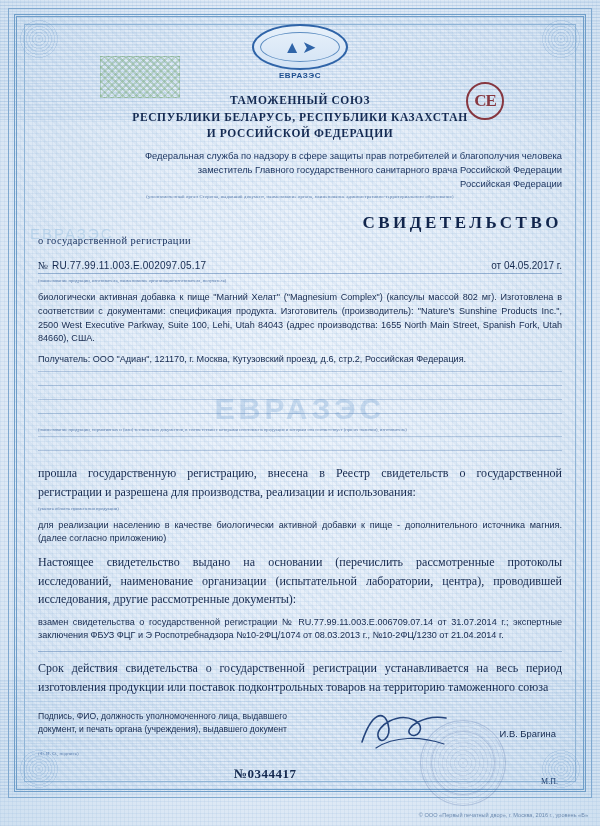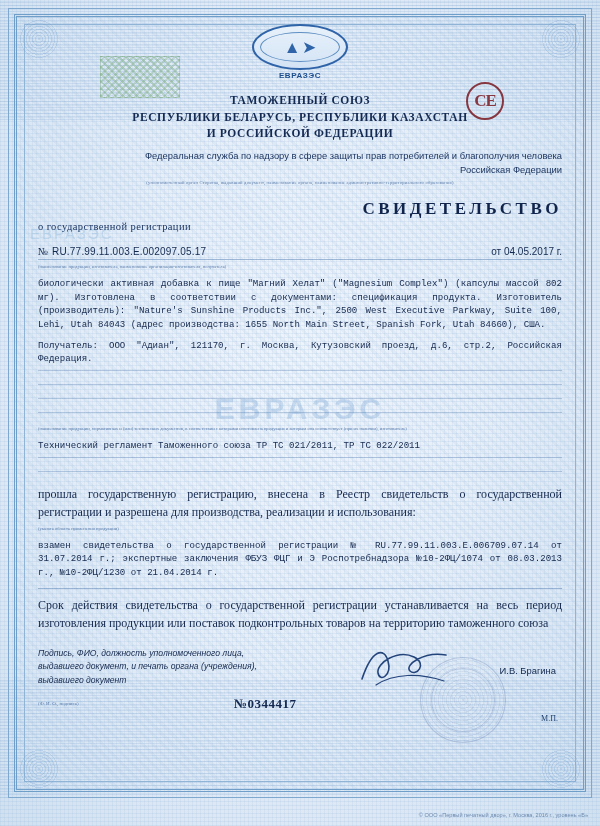--- a/index.html
+++ b/index.html
@@ -236,21 +236,21 @@
     font-family: "Liberation Sans", sans-serif;
     font-size: 10px;
   }
   .rule {
     height: 1px;
     background: rgba(70,115,170,0.45);
     margin-top: 2px;
   }
 
   .para {
-    font-family: Liberation Mono, monospace;
+    font-family: Liberation Sans, sans-serif;
     font-size: 9.1px;
     line-height: 1.5;
     text-align: justify;
     color: #15294e;
     margin-top: 7px;
   }
   .para.serif {
     font-family: "Liberation Serif", serif;
     font-size: 12px;
     line-height: 1.55;
@@ -273,21 +273,20 @@
     margin-top: 14px;
     position: relative;
     min-height: 78px;
   }
   .sig-label {
     font-family: "Liberation Sans", sans-serif;
     font-size: 8.6px;
     line-height: 1.55;
     color: #15294e;
     width: 250px;
-    font-style: italic;
   }
   .sig-sub {
     font-size: 5px;
     color: #5d7fae;
     margin-top: 14px;
   }
   .sig-scribble {
     position: absolute;
     right: 108px; top: -4px;
     width: 96px; height: 46px;
@@ -318,21 +317,21 @@
     border: 1px solid rgba(70,100,160,0.45);
   }
   .mp {
     position: absolute;
     right: 4px; bottom: 2px;
     font-size: 8px;
     color: #20406f;
   }
   .blank-number {
     position: absolute;
-    left: 196px; bottom: 13px;
+    left: 196px; bottom: 6px;
     font-family: "Liberation Serif", serif;
     font-size: 13px;
     font-weight: bold;
     color: #14294f;
     letter-spacing: .5px;
   }
   .footer {
     position: absolute;
     right: 12px; bottom: 8px;
     font-family: "Liberation Sans", sans-serif;
@@ -374,20 +373,21 @@
   <div class="content">
 
     <div class="ts-title">
       <div class="l1">ТАМОЖЕННЫЙ СОЮЗ</div>
       <div>РЕСПУБЛИКИ БЕЛАРУСЬ, РЕСПУБЛИКИ КАЗАХСТАН</div>
       <div>И РОССИЙСКОЙ ФЕДЕРАЦИИ</div>
     </div>
 
     <div class="org">
       <div>Федеральная служба по надзору в сфере защиты прав потребителей и благополучия человека</div>
+      <div>заместитель Главного государственного санитарного врача Российской Федерации</div>
       <div>Российская Федерации</div>
     </div>
     <div class="caption">(уполномоченный орган Стороны, выдавший документ, наименование органа, наименование административно-территориального образования)</div>
 
     <div class="svid">СВИДЕТЕЛЬСТВО</div>
     <div class="svid-sub">о государственной регистрации</div>
 
     <div class="numrow">
       <span class="no">№</span>
       <span class="val">RU.77.99.11.003.Е.002097.05.17</span>
@@ -403,29 +403,30 @@
     <div class="para">Получатель: ООО "Адиан", 121170, г. Москва, Кутузовский проезд, д.6, стр.2, Российская Федерация.</div>
 
     <div class="lines">
       <div class="ln"></div>
       <div class="ln"></div>
       <div class="ln"></div>
       <div class="ln"></div>
     </div>
 
     <div class="smallcap">(наименование продукции, нормативных и (или) технических документов, в соответствии с которыми изготовлена продукция и которым она соответствует (при их наличии), изготовитель)</div>
-    <div class="para">Технический регламент Таможенного союза ТР ТС 021/2011, ТР ТС 022/2011</div>
     <div class="lines">
       <div class="ln"></div>
       <div class="ln"></div>
     </div>
 
     <div class="para serif">прошла государственную регистрацию, внесена в Реестр свидетельств о государственной регистрации и разрешена для производства, реализации и использования:</div>
     <div class="smallcap">(указать область применения продукции)</div>
-
+    <div class="para">для реализации населению в качестве биологически активной добавки к пище - дополнительного источника магния. (далее согласно приложению)</div>
+
+    <div class="para serif">Настоящее свидетельство выдано на основании (перечислить рассмотренные протоколы исследований, наименование организации (испытательной лаборатории, центра), проводившей исследования, другие рассмотренные документы):</div>
     <div class="para">взамен свидетельства о государственной регистрации № RU.77.99.11.003.Е.006709.07.14 от 31.07.2014 г.; экспертные заключения ФБУЗ ФЦГ и Э Роспотребнадзора №10-2ФЦ/1074 от 08.03.2013 г., №10-2ФЦ/1230 от 21.04.2014 г.</div>
 
     <div class="rule" style="margin-top:8px"></div>
     <div class="para serif">Срок действия свидетельства о государственной регистрации устанавливается на весь период изготовления продукции или поставок подконтрольных товаров на территорию таможенного союза</div>
 
     <div class="sig-area">
       <div class="sig-label">Подпись, ФИО, должность уполномоченного лица, выдавшего документ, и печать органа (учреждения), выдавшего документ</div>
 
       <div class="round-stamp"></div>
 

